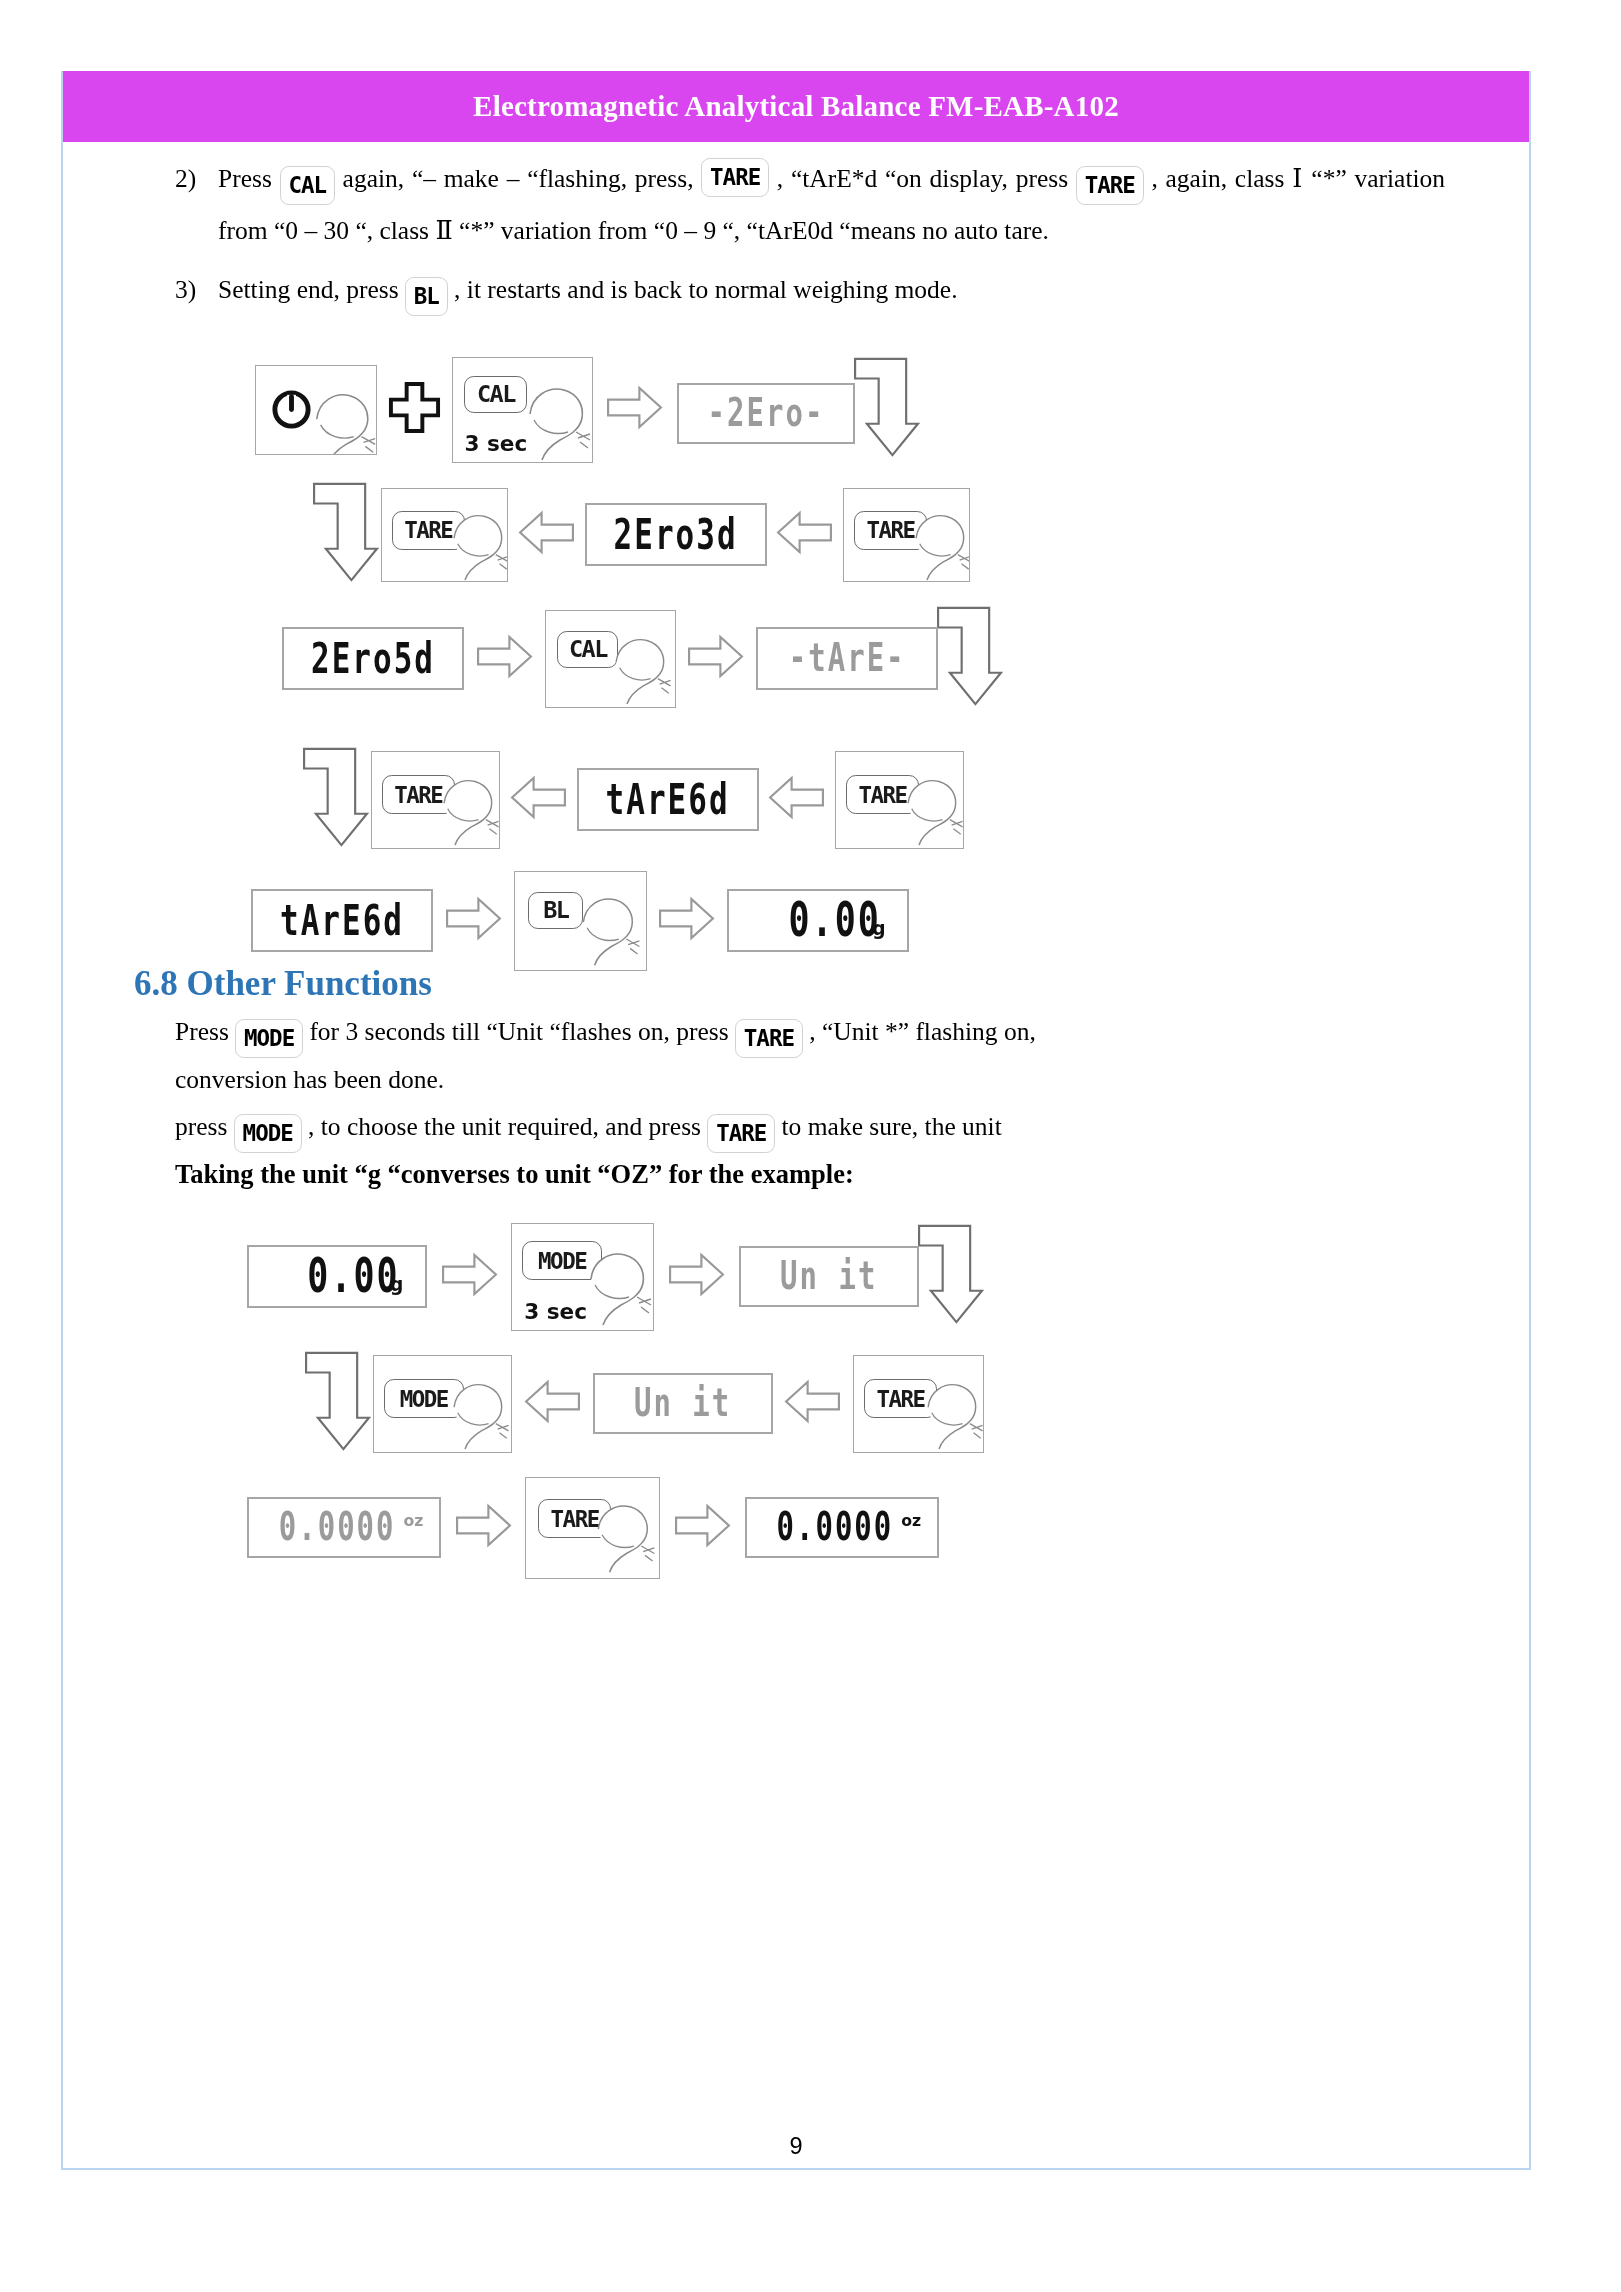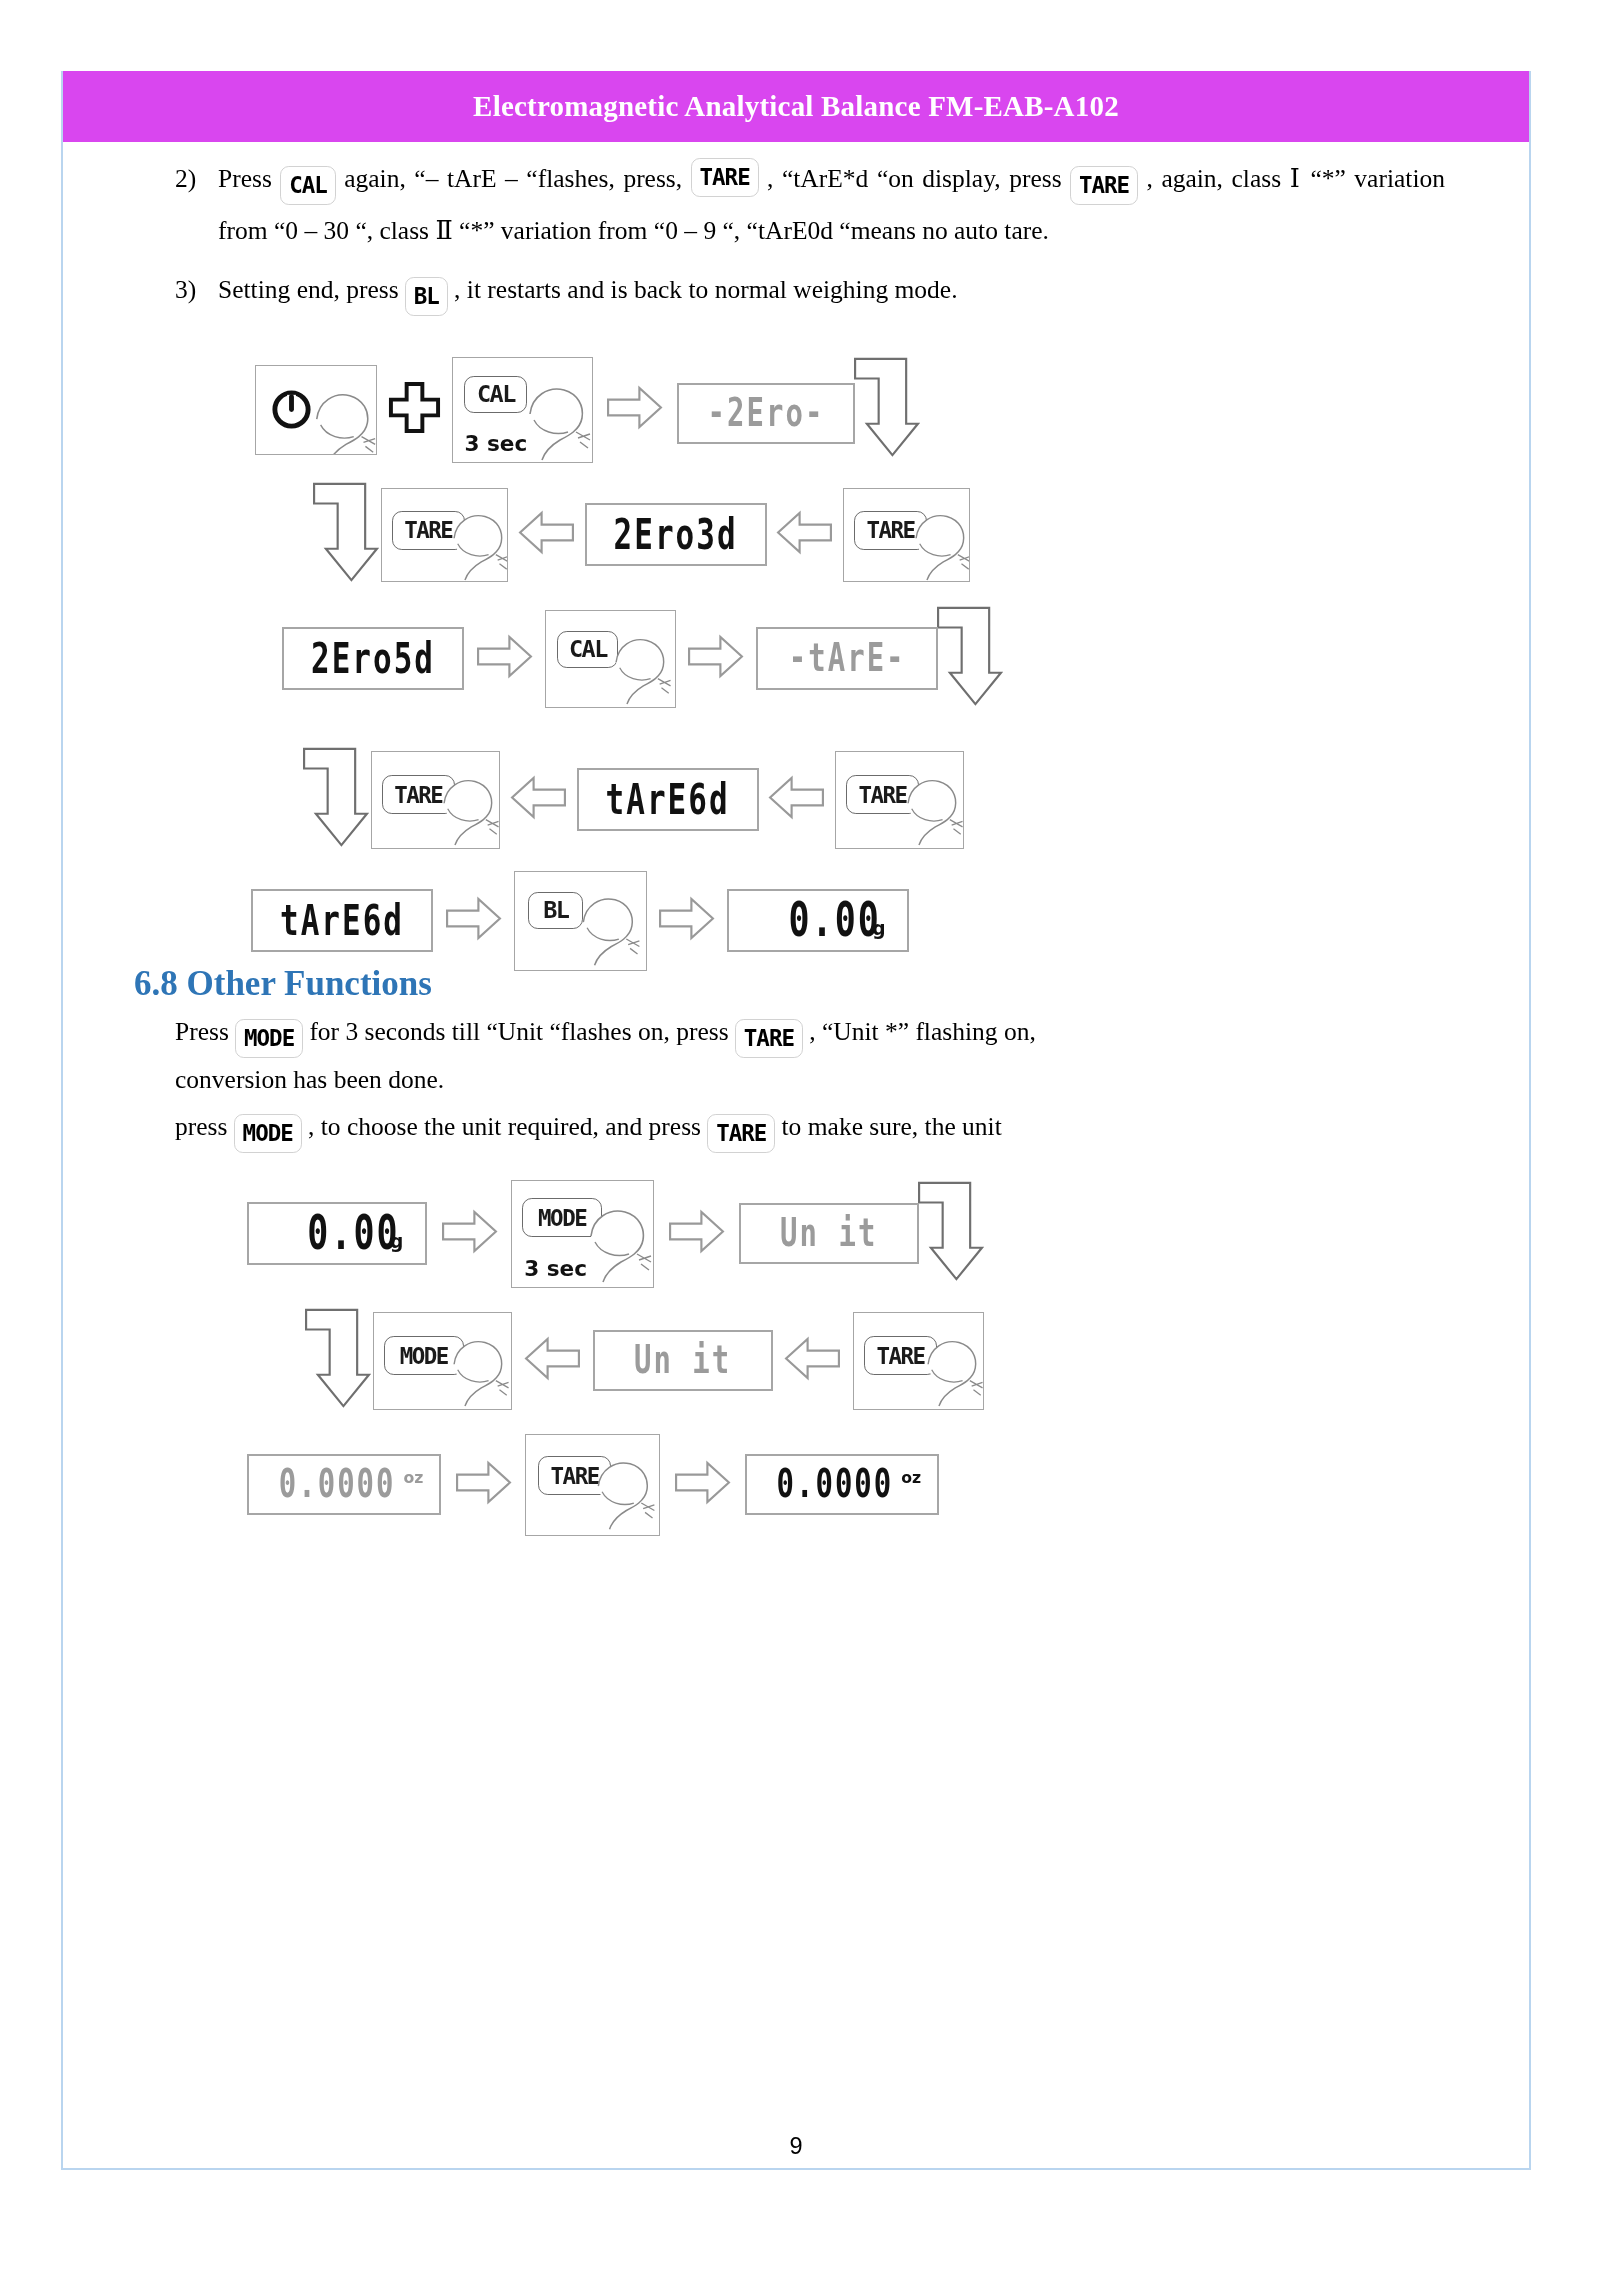--- a/index.html
+++ b/index.html
@@ -83,21 +83,21 @@
   <div class="title">Electromagnetic Analytical Balance FM-EAB-A102</div>
 </div>
 
 <div id="content">
 
   <div class="listrow" style="margin-top:9.8px;">
     <div class="listnum">2)</div>
     <div class="listbody">
       <span>Press</span>
       <span class="key">CAL</span>
-      <span>again, “– tArE – “flashes, press,</span>
+      <span>again, “– make – “flashing, press,</span>
       <span class="key raise">TARE</span>
       <span>, “tArE*d “on display, press</span>
       <span class="key">TARE</span>
       <span>, again, class Ⅰ “*” variation from “0 – 30 “, class Ⅱ “*” variation from “0 – 9 “, “tArE0d “means no auto tare.</span>
     </div>
   </div>
 
   <div class="listrow" style="margin-top:7.8px;">
     <div class="listnum">3)</div>
     <div class="listbody">
@@ -305,20 +305,21 @@
     <span>, “Unit *” flashing on,</span>
   </div>
   <div class="plain-line" style="line-height:43px;">conversion has been done.</div>
   <div class="plain-line" style="padding-right:98px;">
     <span>press</span>
     <span class="key">MODE</span>
     <span>, to choose the unit required, and press</span>
     <span class="key">TARE</span>
     <span>to make sure, the unit</span>
   </div>
+  <div class="bold-line">Taking the unit “g “converses to unit “OZ” for the example:</div>
 
   <div class="flow" style="margin-top:23.5px;height:353px;position:relative;">
 
     <div class="row" style="position:absolute;left:184px;top:0px;">
       <div class="lcd on" style="width:180px;height:63px;">
         <span class="seg" style="font-size:35px;margin-left:33px;">0.00</span>
         <span class="unit" style="font-size:18.6px;right:21.6px;bottom:11.8px;">g</span>
       </div>
       <div class="arrow-r" style="margin:0 13.7px;">
         <svg width="57" height="45" viewBox="0 0 58 46">

